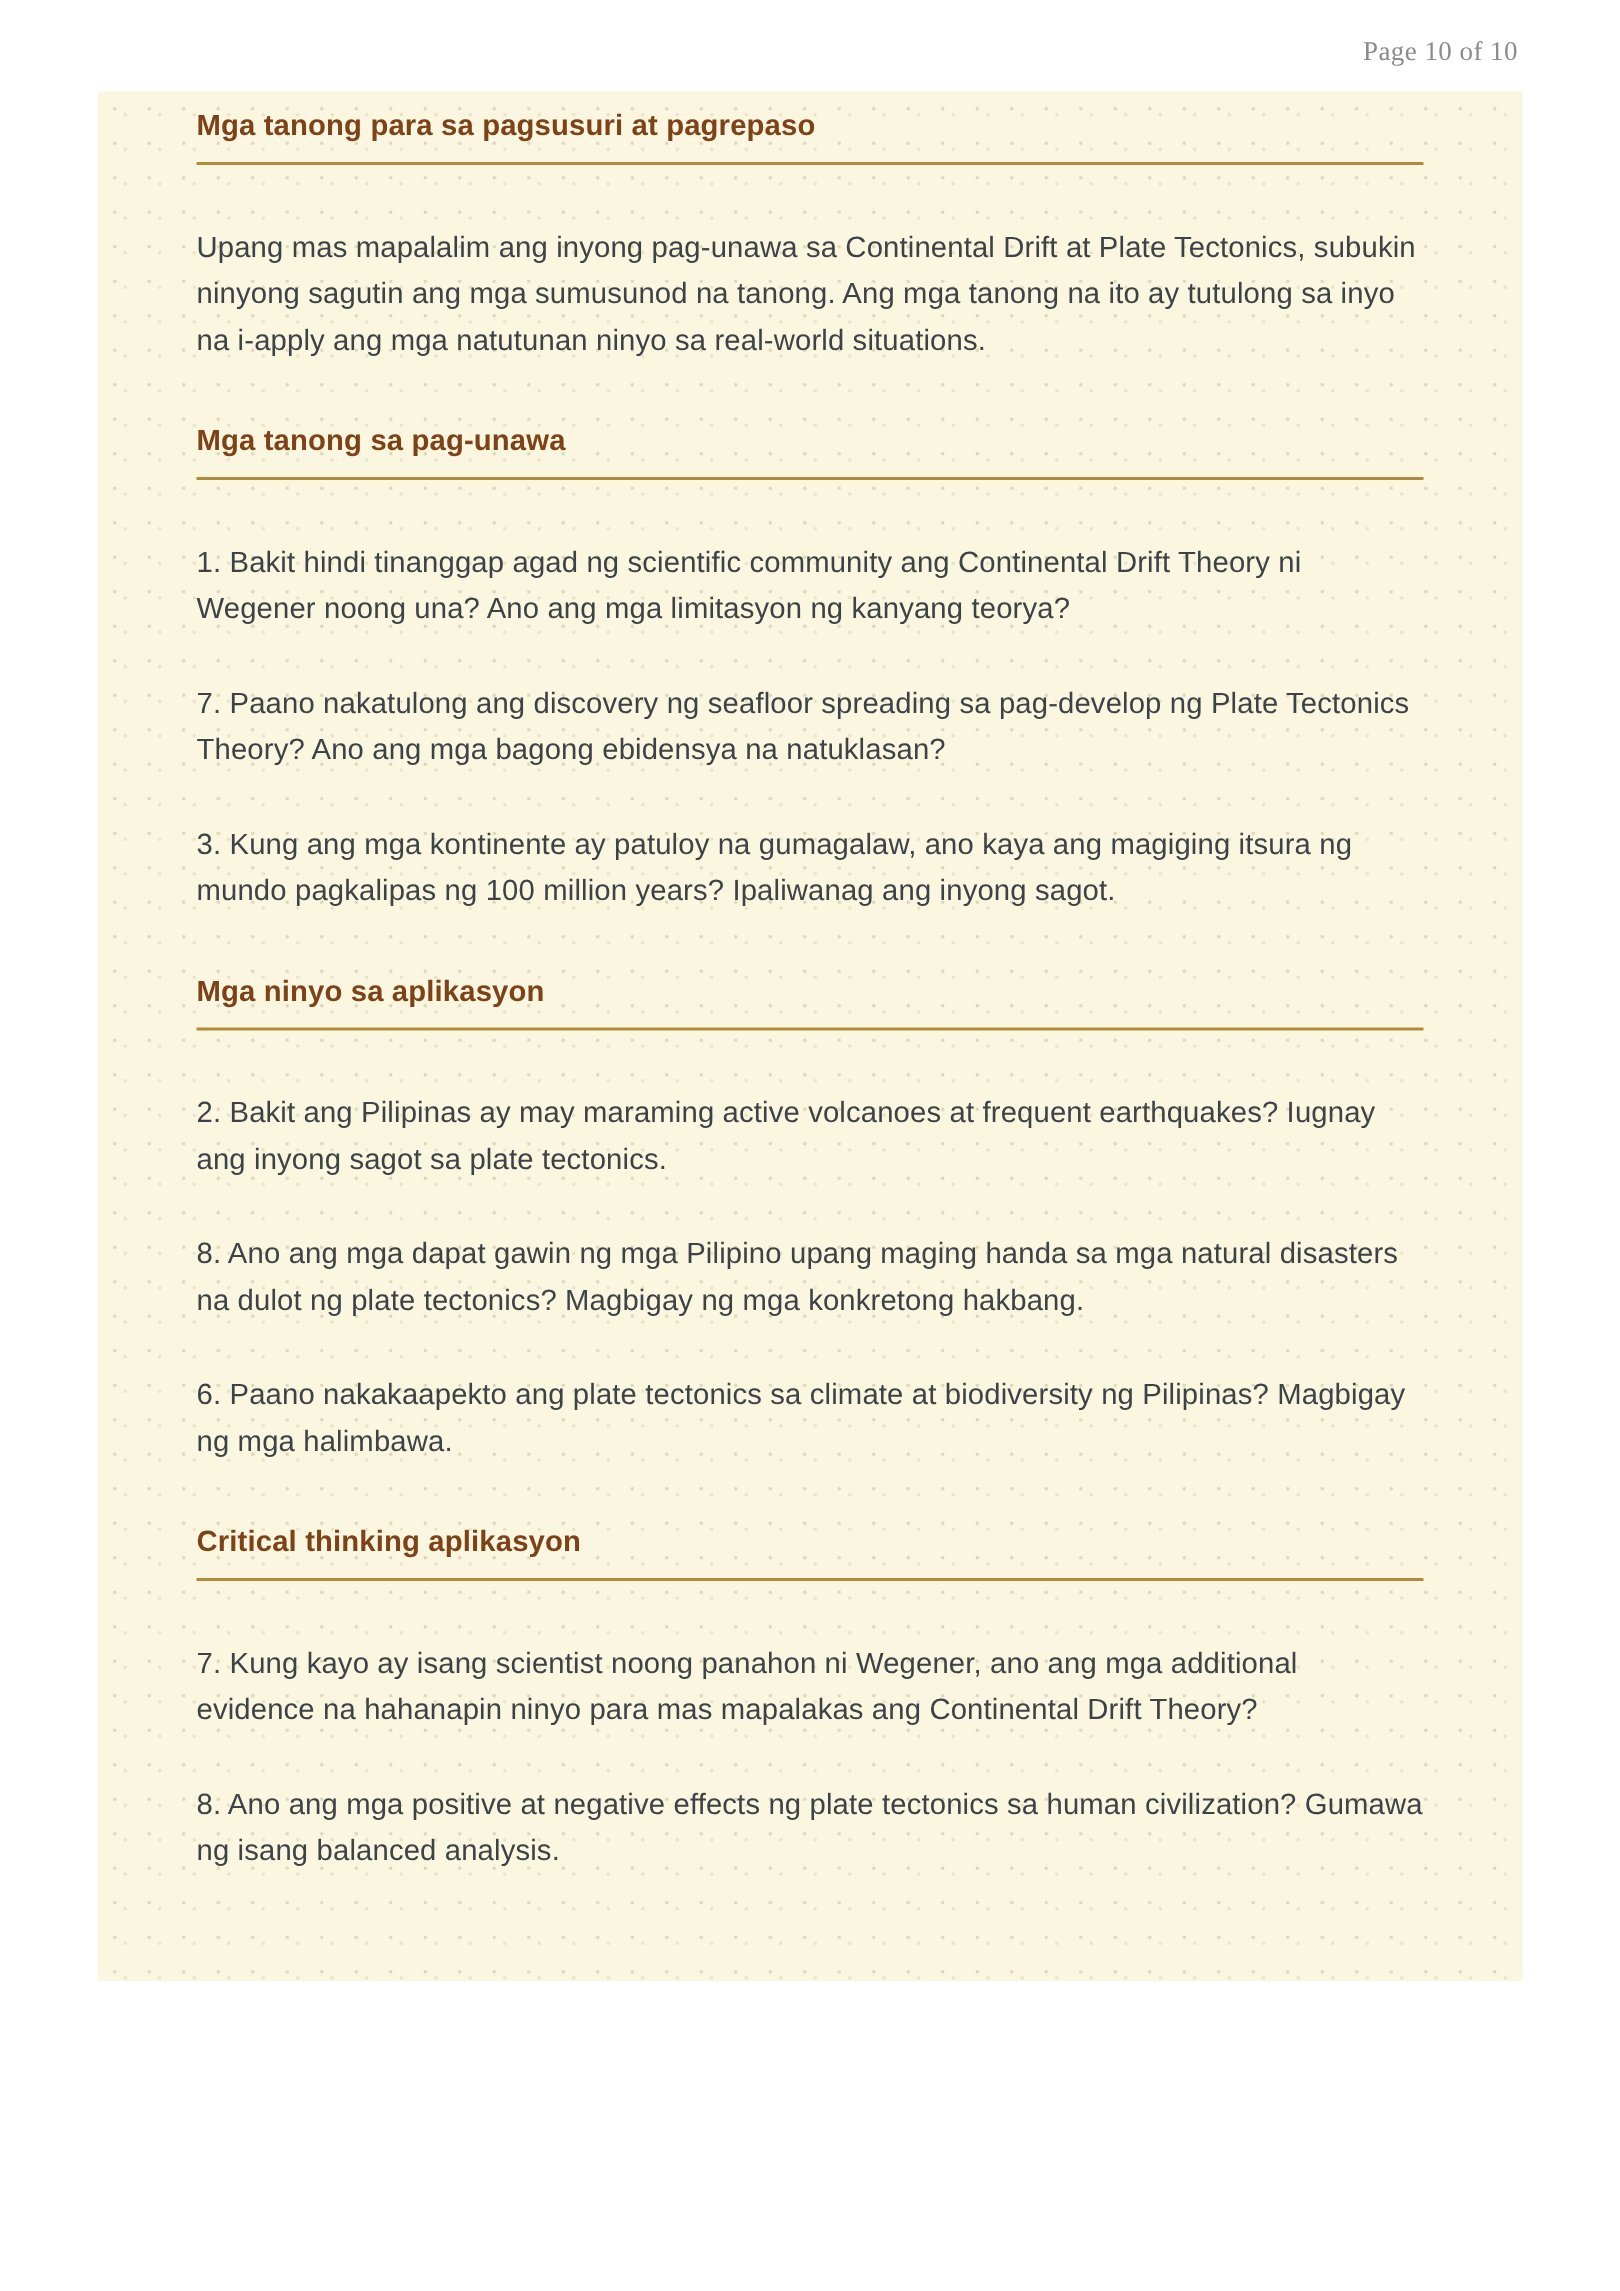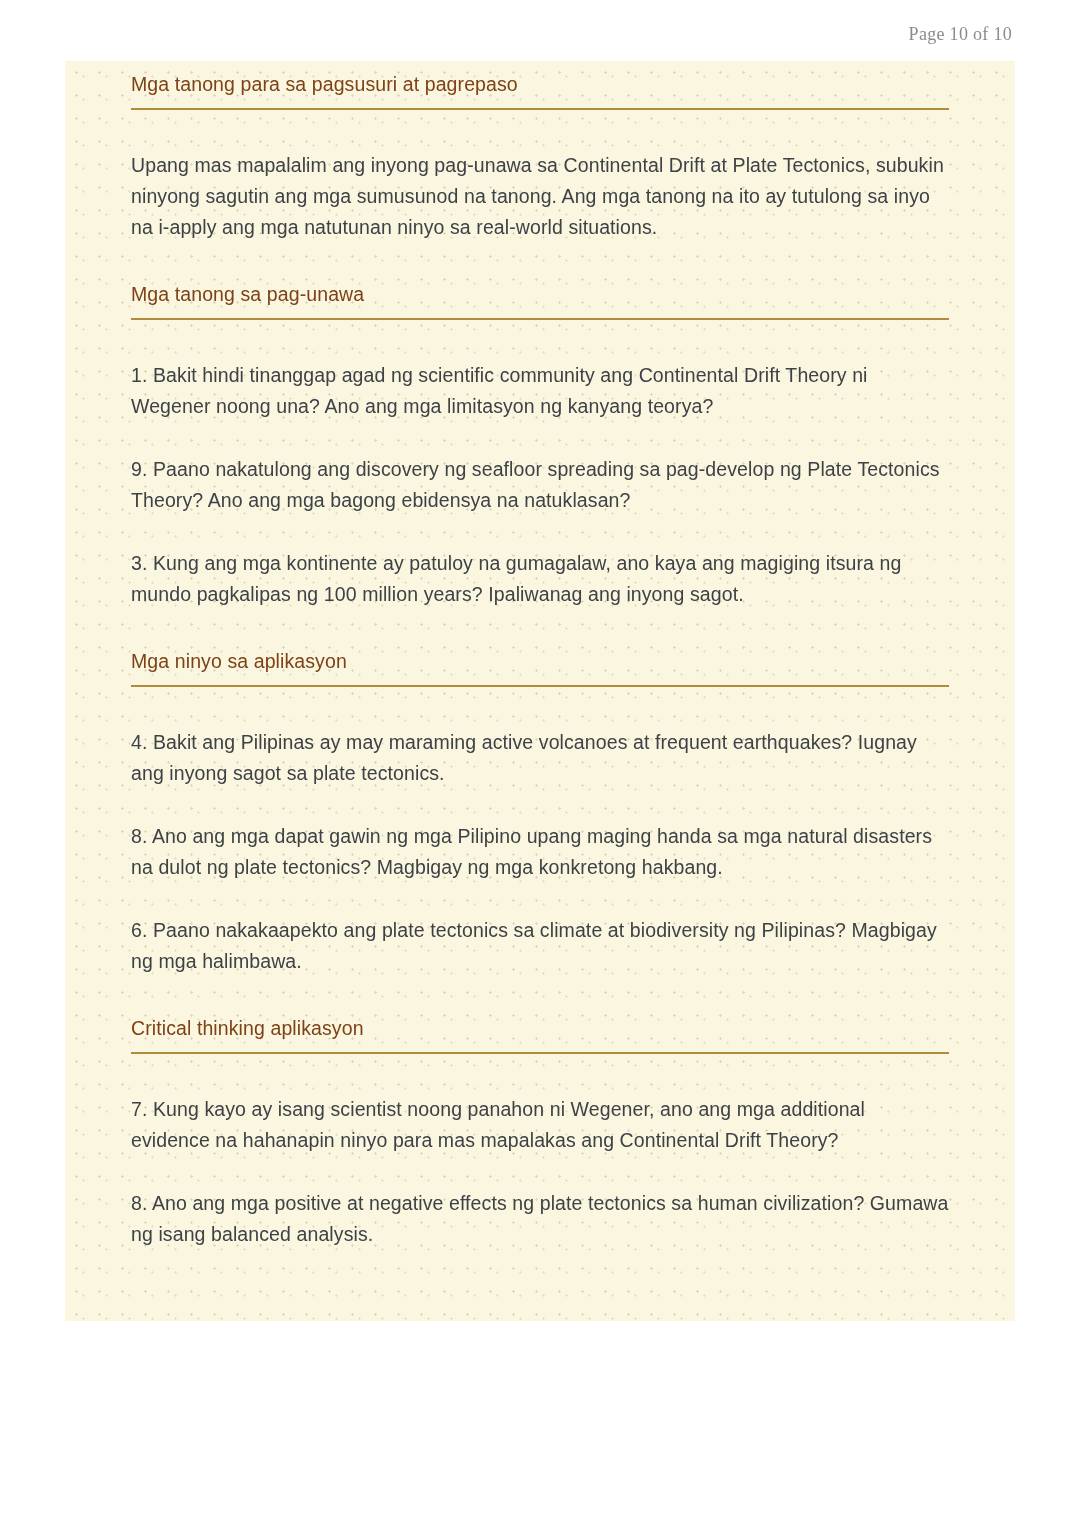--- a/index.html
+++ b/index.html
@@ -38,21 +38,21 @@
     background-color: #fbf6df;
     background-image:
       radial-gradient(rgba(155, 145, 105, 0.30) 1px, transparent 1.4px),
       radial-gradient(rgba(155, 145, 105, 0.20) 1px, transparent 1.4px);
     background-size: 23px 23px, 23px 23px;
     background-position: 0 0, 7px 4px;
   }
 
   .section-heading {
     font-size: 19.5px;
-    font-weight: normal;
+    font-weight: bold;
     color: #7d4217;
     padding-bottom: 12px;
     border-bottom: 2px solid #b18a3c;
     margin-top: 40px;
     margin-bottom: 40px;
     letter-spacing: 0.1px;
   }
 
   .section-heading.first {
     margin-top: 0;
@@ -86,26 +86,26 @@
 
   <div class="card">
 
     <div class="section-heading first">Mga tanong para sa pagsusuri at pagrepaso</div>
 
     <p class="body-text">Upang mas mapalalim ang inyong pag-unawa sa Continental Drift at Plate Tectonics, subukin ninyong sagutin ang mga sumusunod na tanong. Ang mga tanong na ito ay tutulong sa inyo na i-apply ang mga natutunan ninyo sa real-world situations.</p>
 
     <div class="section-heading">Mga tanong sa pag-unawa</div>
 
     <p class="body-text">1. Bakit hindi tinanggap agad ng scientific community ang Continental Drift Theory ni Wegener noong una? Ano ang mga limitasyon ng kanyang teorya?</p>
-    <p class="body-text">9. Paano nakatulong ang discovery ng seafloor spreading sa pag-develop ng Plate Tectonics Theory? Ano ang mga bagong ebidensya na natuklasan?</p>
+    <p class="body-text">7. Paano nakatulong ang discovery ng seafloor spreading sa pag-develop ng Plate Tectonics Theory? Ano ang mga bagong ebidensya na natuklasan?</p>
     <p class="body-text">3. Kung ang mga kontinente ay patuloy na gumagalaw, ano kaya ang magiging itsura ng mundo pagkalipas ng 100 million years? Ipaliwanag ang inyong sagot.</p>
 
     <div class="section-heading">Mga ninyo sa aplikasyon</div>
 
-    <p class="body-text">4. Bakit ang Pilipinas ay may maraming active volcanoes at frequent earthquakes? Iugnay ang inyong sagot sa plate tectonics.</p>
+    <p class="body-text">2. Bakit ang Pilipinas ay may maraming active volcanoes at frequent earthquakes? Iugnay ang inyong sagot sa plate tectonics.</p>
     <p class="body-text">8. Ano ang mga dapat gawin ng mga Pilipino upang maging handa sa mga natural disasters na dulot ng plate tectonics? Magbigay ng mga konkretong hakbang.</p>
     <p class="body-text">6. Paano nakakaapekto ang plate tectonics sa climate at biodiversity ng Pilipinas? Magbigay ng mga halimbawa.</p>
 
     <div class="section-heading">Critical thinking aplikasyon</div>
 
     <p class="body-text">7. Kung kayo ay isang scientist noong panahon ni Wegener, ano ang mga additional evidence na hahanapin ninyo para mas mapalakas ang Continental Drift Theory?</p>
     <p class="body-text">8. Ano ang mga positive at negative effects ng plate tectonics sa human civilization? Gumawa ng isang balanced analysis.</p>
 
   </div>
 

